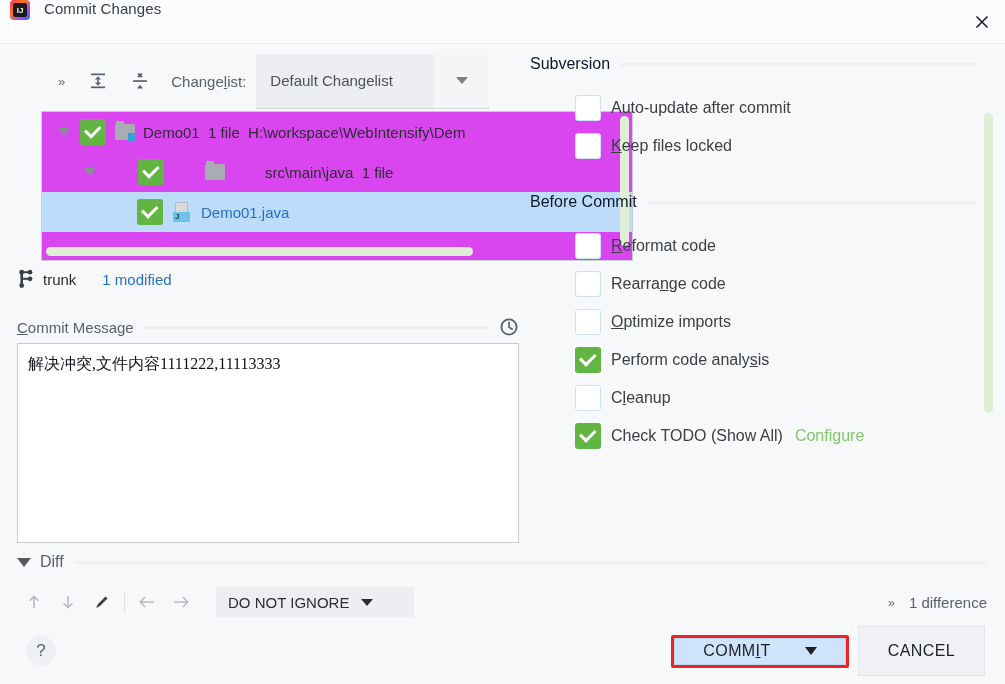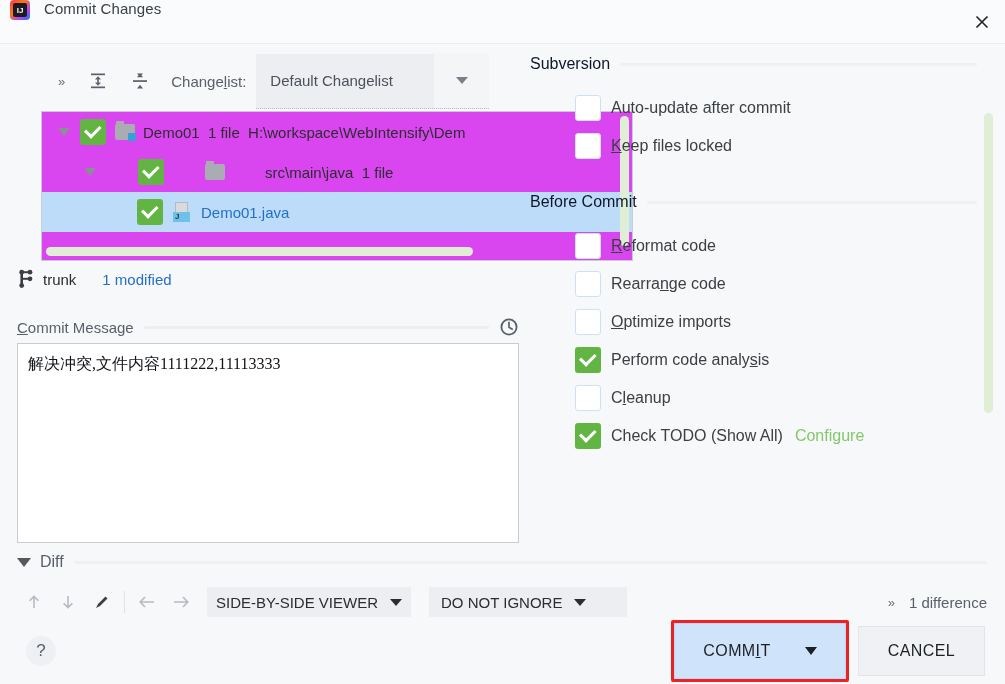--- a/index.html
+++ b/index.html
@@ -254,21 +254,21 @@
   .help-btn {
     width: 30px; height: 30px; border-radius: 50%; background: #eef0f3;
     margin-left: 26px; display:flex; align-items:center; justify-content:center;
     font-size:17px; color:#5a6069; cursor:pointer; flex:none;
   }
   .btn-group { margin-left: auto; margin-right: 20px; display:flex; align-items:center; gap: 9px; }
   .commit-wrap {
     border: 3px solid #ee2222; padding: 0; display: flex; border-radius: 2px;
   }
   .btn-commit {
-    width: 172px; height: 56px; background: #cfe4fb; border: 1px solid #b9d6f5;
+    width: 172px; height: 27px; background: #cfe4fb; border: 1px solid #b9d6f5;
     display:flex; align-items:center; justify-content:center; gap: 34px;
     cursor:pointer;
   }
   .btn-commit .tx { font-size: 16px; color:#1c2024; letter-spacing:.4px; }
   .btn-commit .tx u { text-decoration: underline; }
   .btn-commit .tri {
     width:0;height:0;border-left:6px solid transparent;border-right:6px solid transparent;
     border-top:8px solid #1c2024;
   }
   .btn-cancel {
@@ -465,24 +465,20 @@
     <div class="dt-ic">
       <svg width="20" height="18" viewBox="0 0 20 18" aria-hidden="true">
         <path d="M17 9 H3.5 M8 4 L3.2 9 L8 14" stroke="#b6bac0" stroke-width="1.6" fill="none"></path>
       </svg>
     </div>
     <div class="dt-ic">
       <svg width="20" height="18" viewBox="0 0 20 18" aria-hidden="true">
         <path d="M3 9 H16.5 M12 4 L16.8 9 L12 14" stroke="#b6bac0" stroke-width="1.6" fill="none"></path>
       </svg>
     </div>
-    <div class="dt-combo" style="margin-left:9px;width:204px;justify-content:center;">
-      <span class="tx">SIDE-BY-SIDE VIEWER</span>
-      <span class="dt-tri"></span>
-    </div>
     <div class="dt-combo" style="margin-left:18px;width:198px;justify-content:flex-start;gap:12px;">
       <span class="tx">DO NOT IGNORE</span>
       <span class="dt-tri"></span>
     </div>
     <div class="dt-right">
       <span class="ch">»</span>
       <span class="dif">1 difference</span>
     </div>
   </div>
 

